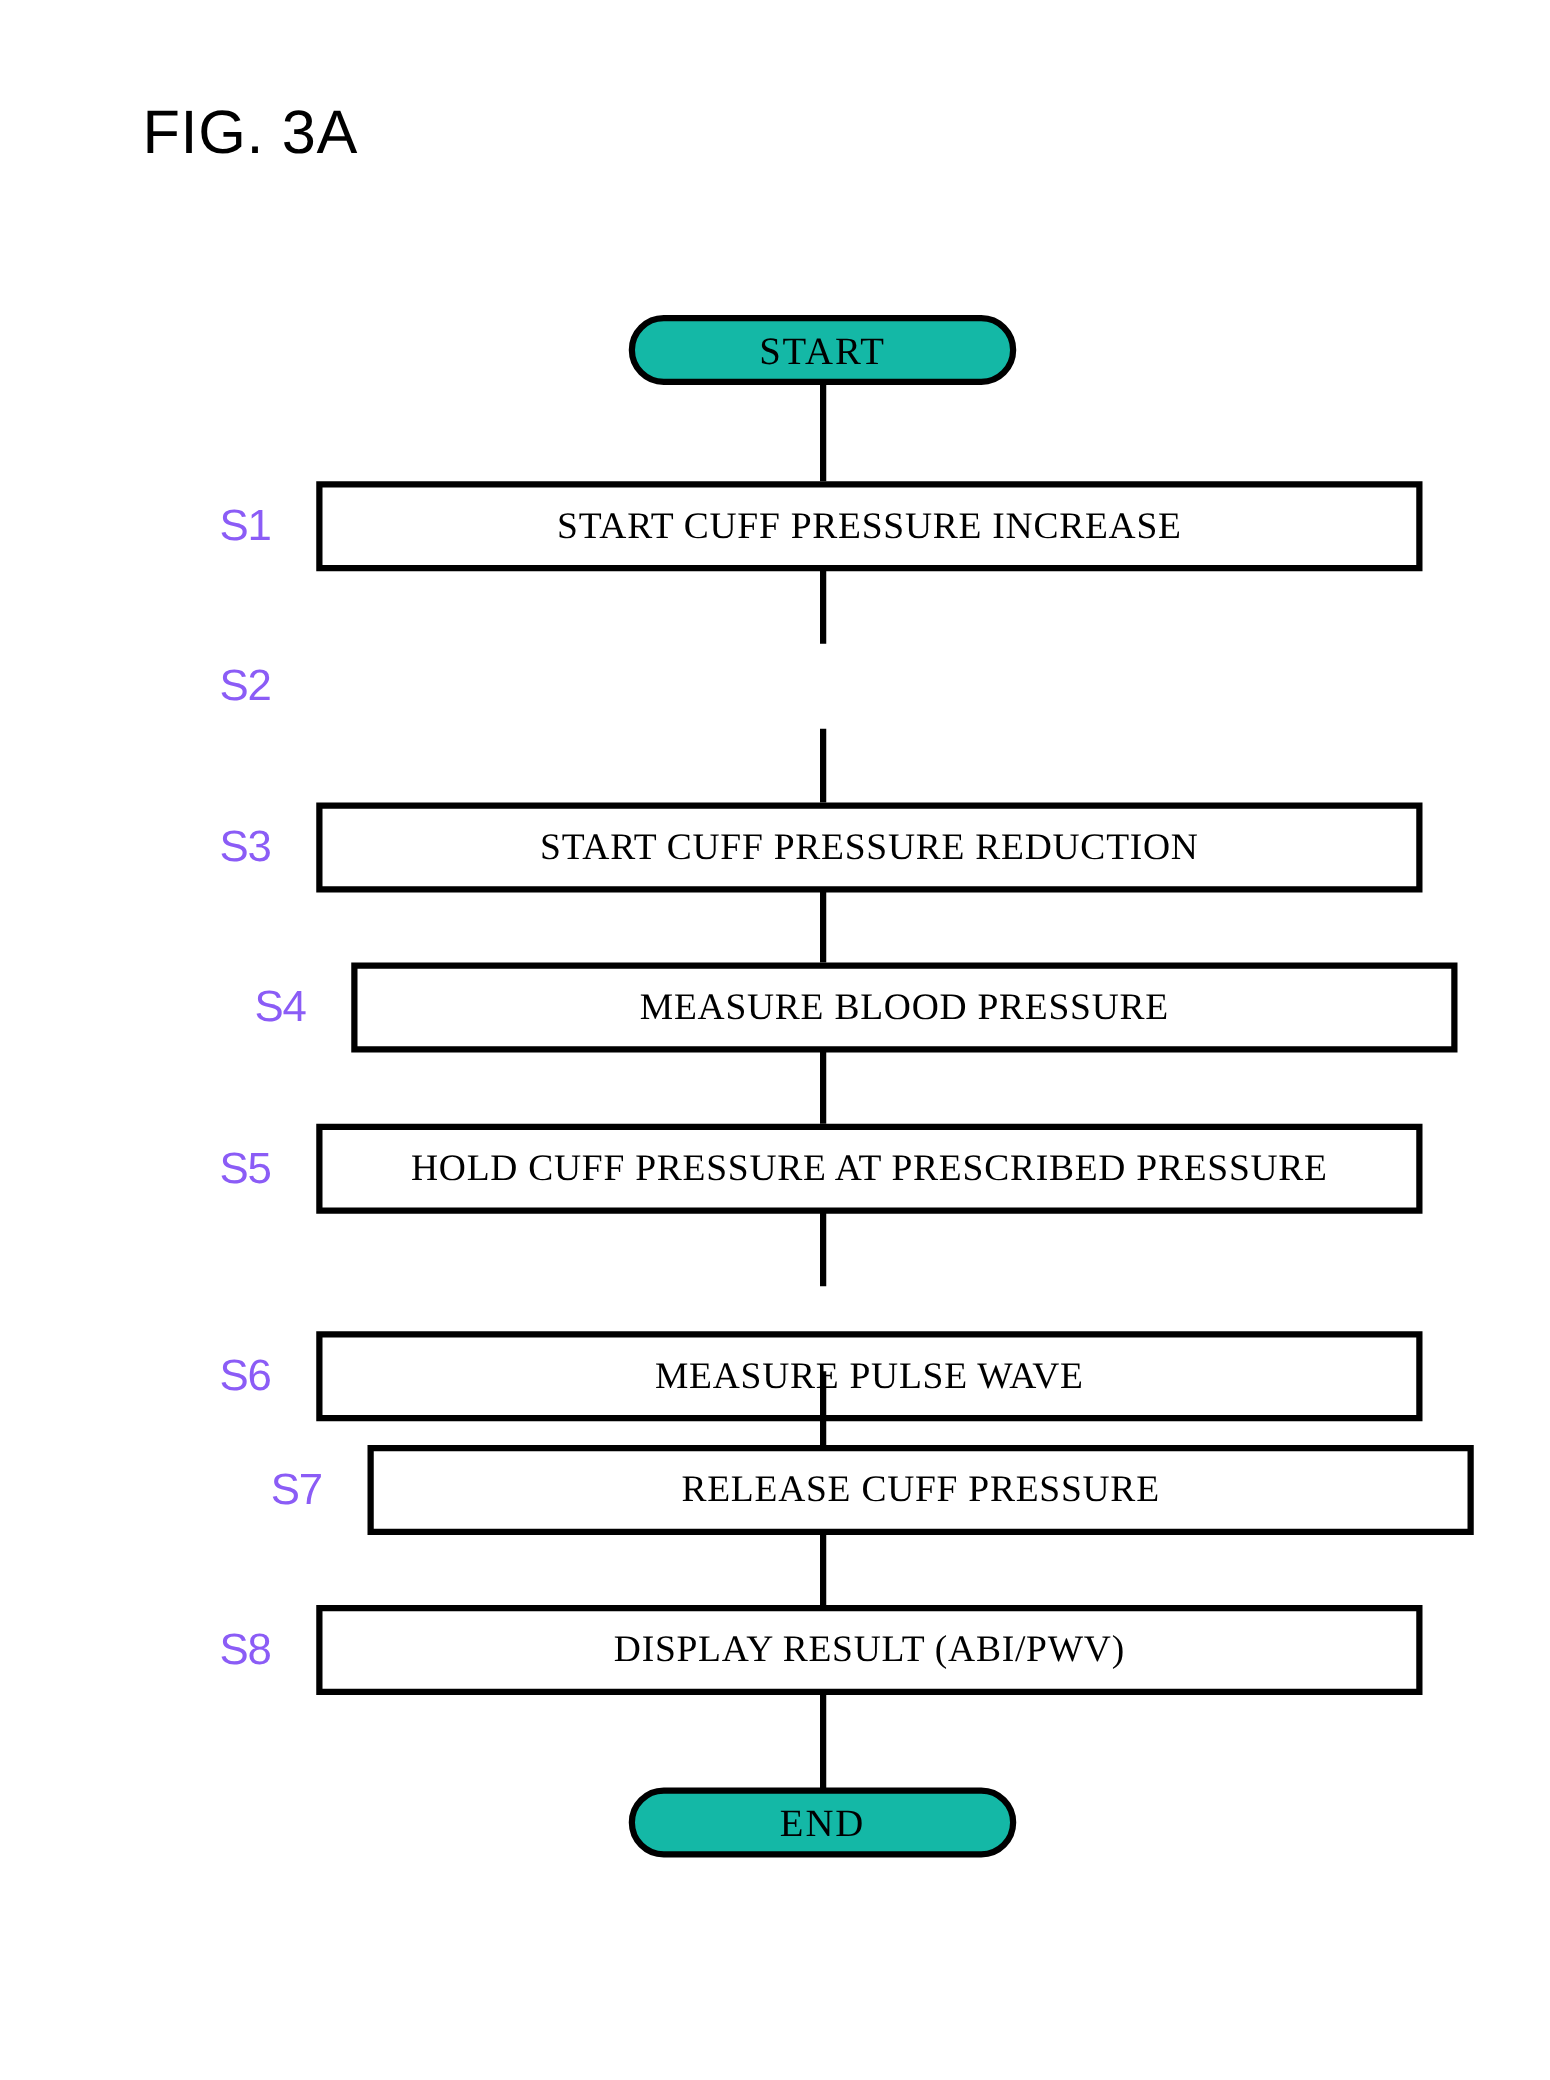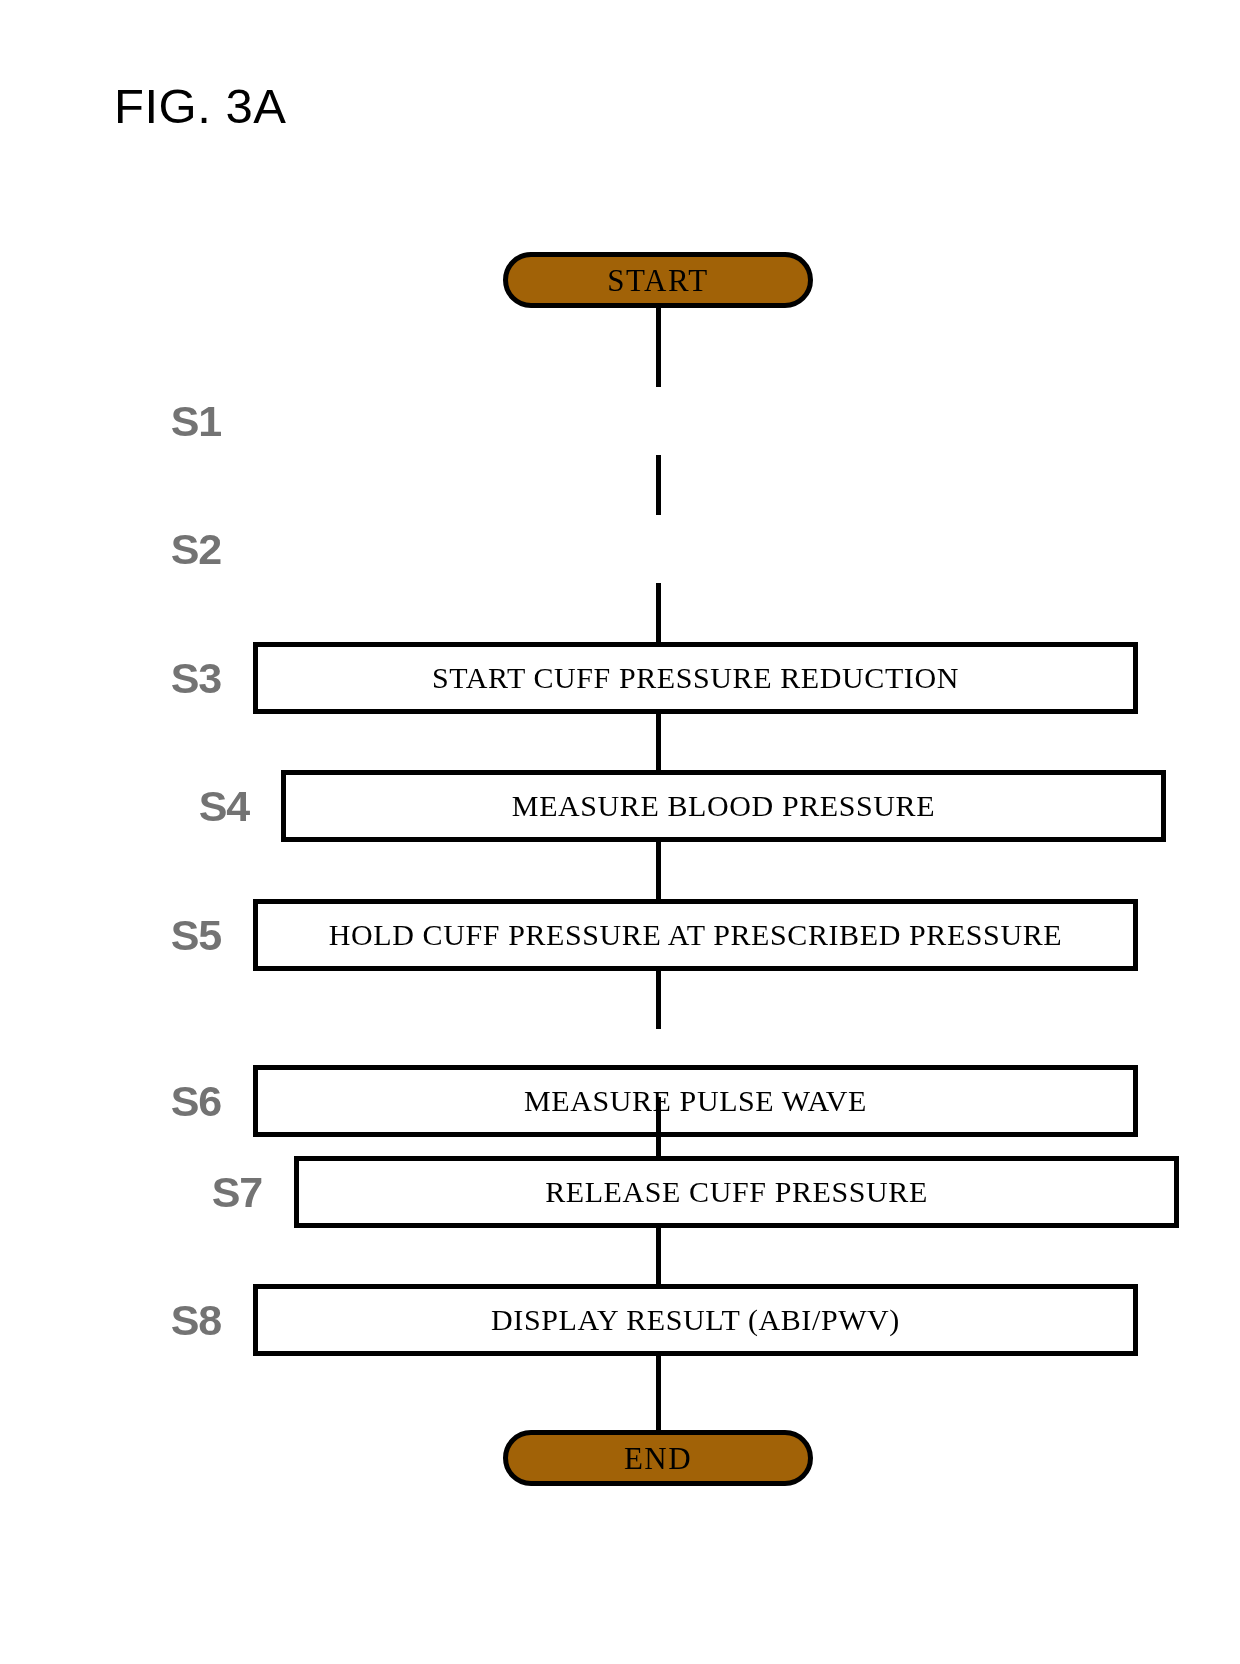--- a/index.html
+++ b/index.html
@@ -50,21 +50,21 @@
 
   
   .terminator {
     position: absolute;
     left: 503px;
     width: 310px;
     height: 56px;
     box-sizing: border-box;
     border: 5px solid #000000;
     border-radius: 28px;
-    background: #a16207;
+    background: #14b8a6;
     display: flex;
     align-items: center;
     justify-content: center;
   }
   .terminator .term-label {
     font-family: "Liberation Serif", serif;
     font-size: 31px;
     line-height: 1;
     letter-spacing: 1.5px;
     white-space: nowrap;
@@ -81,24 +81,24 @@
   .step-label {
     position: absolute;
     left: 150px;
     top: 0;
     width: 92px;
     height: 72px;
     display: flex;
     align-items: center;
     justify-content: center;
     font-family: "Liberation Sans", sans-serif;
-    font-weight: bold;
-    font-size: 43px;
+    font-weight: normal;
+    font-size: 35px;
     letter-spacing: -1px;
-    color: #737373;
+    color: #8b5cf6;
     white-space: nowrap;
   }
   .process-box {
     position: absolute;
     left: 253px;
     width: 885px;
     height: 72px;
     box-sizing: border-box;
     border: 5px solid #000000;
     background: #ffffff;
@@ -124,20 +124,23 @@
 <div id="flow-canvas">
 
   <div class="terminator" id="start-terminator" style="top:252px;">
     <span class="term-label">START</span>
   </div>
 
   <div class="connector" style="top:305px; height:82px;"></div>
 
   <div class="process-row" style="top:385px;">
     <div class="step-label">S1</div>
+    <div class="process-box">
+      <span class="box-label">START CUFF PRESSURE INCREASE</span>
+    </div>
   </div>
 
   <div class="connector" style="top:455px; height:60px;"></div>
 
   <div class="process-row" style="top:513px;">
     <div class="step-label">S2</div>
   </div>
 
   <div class="connector" style="top:583px; height:61px;"></div>
 

